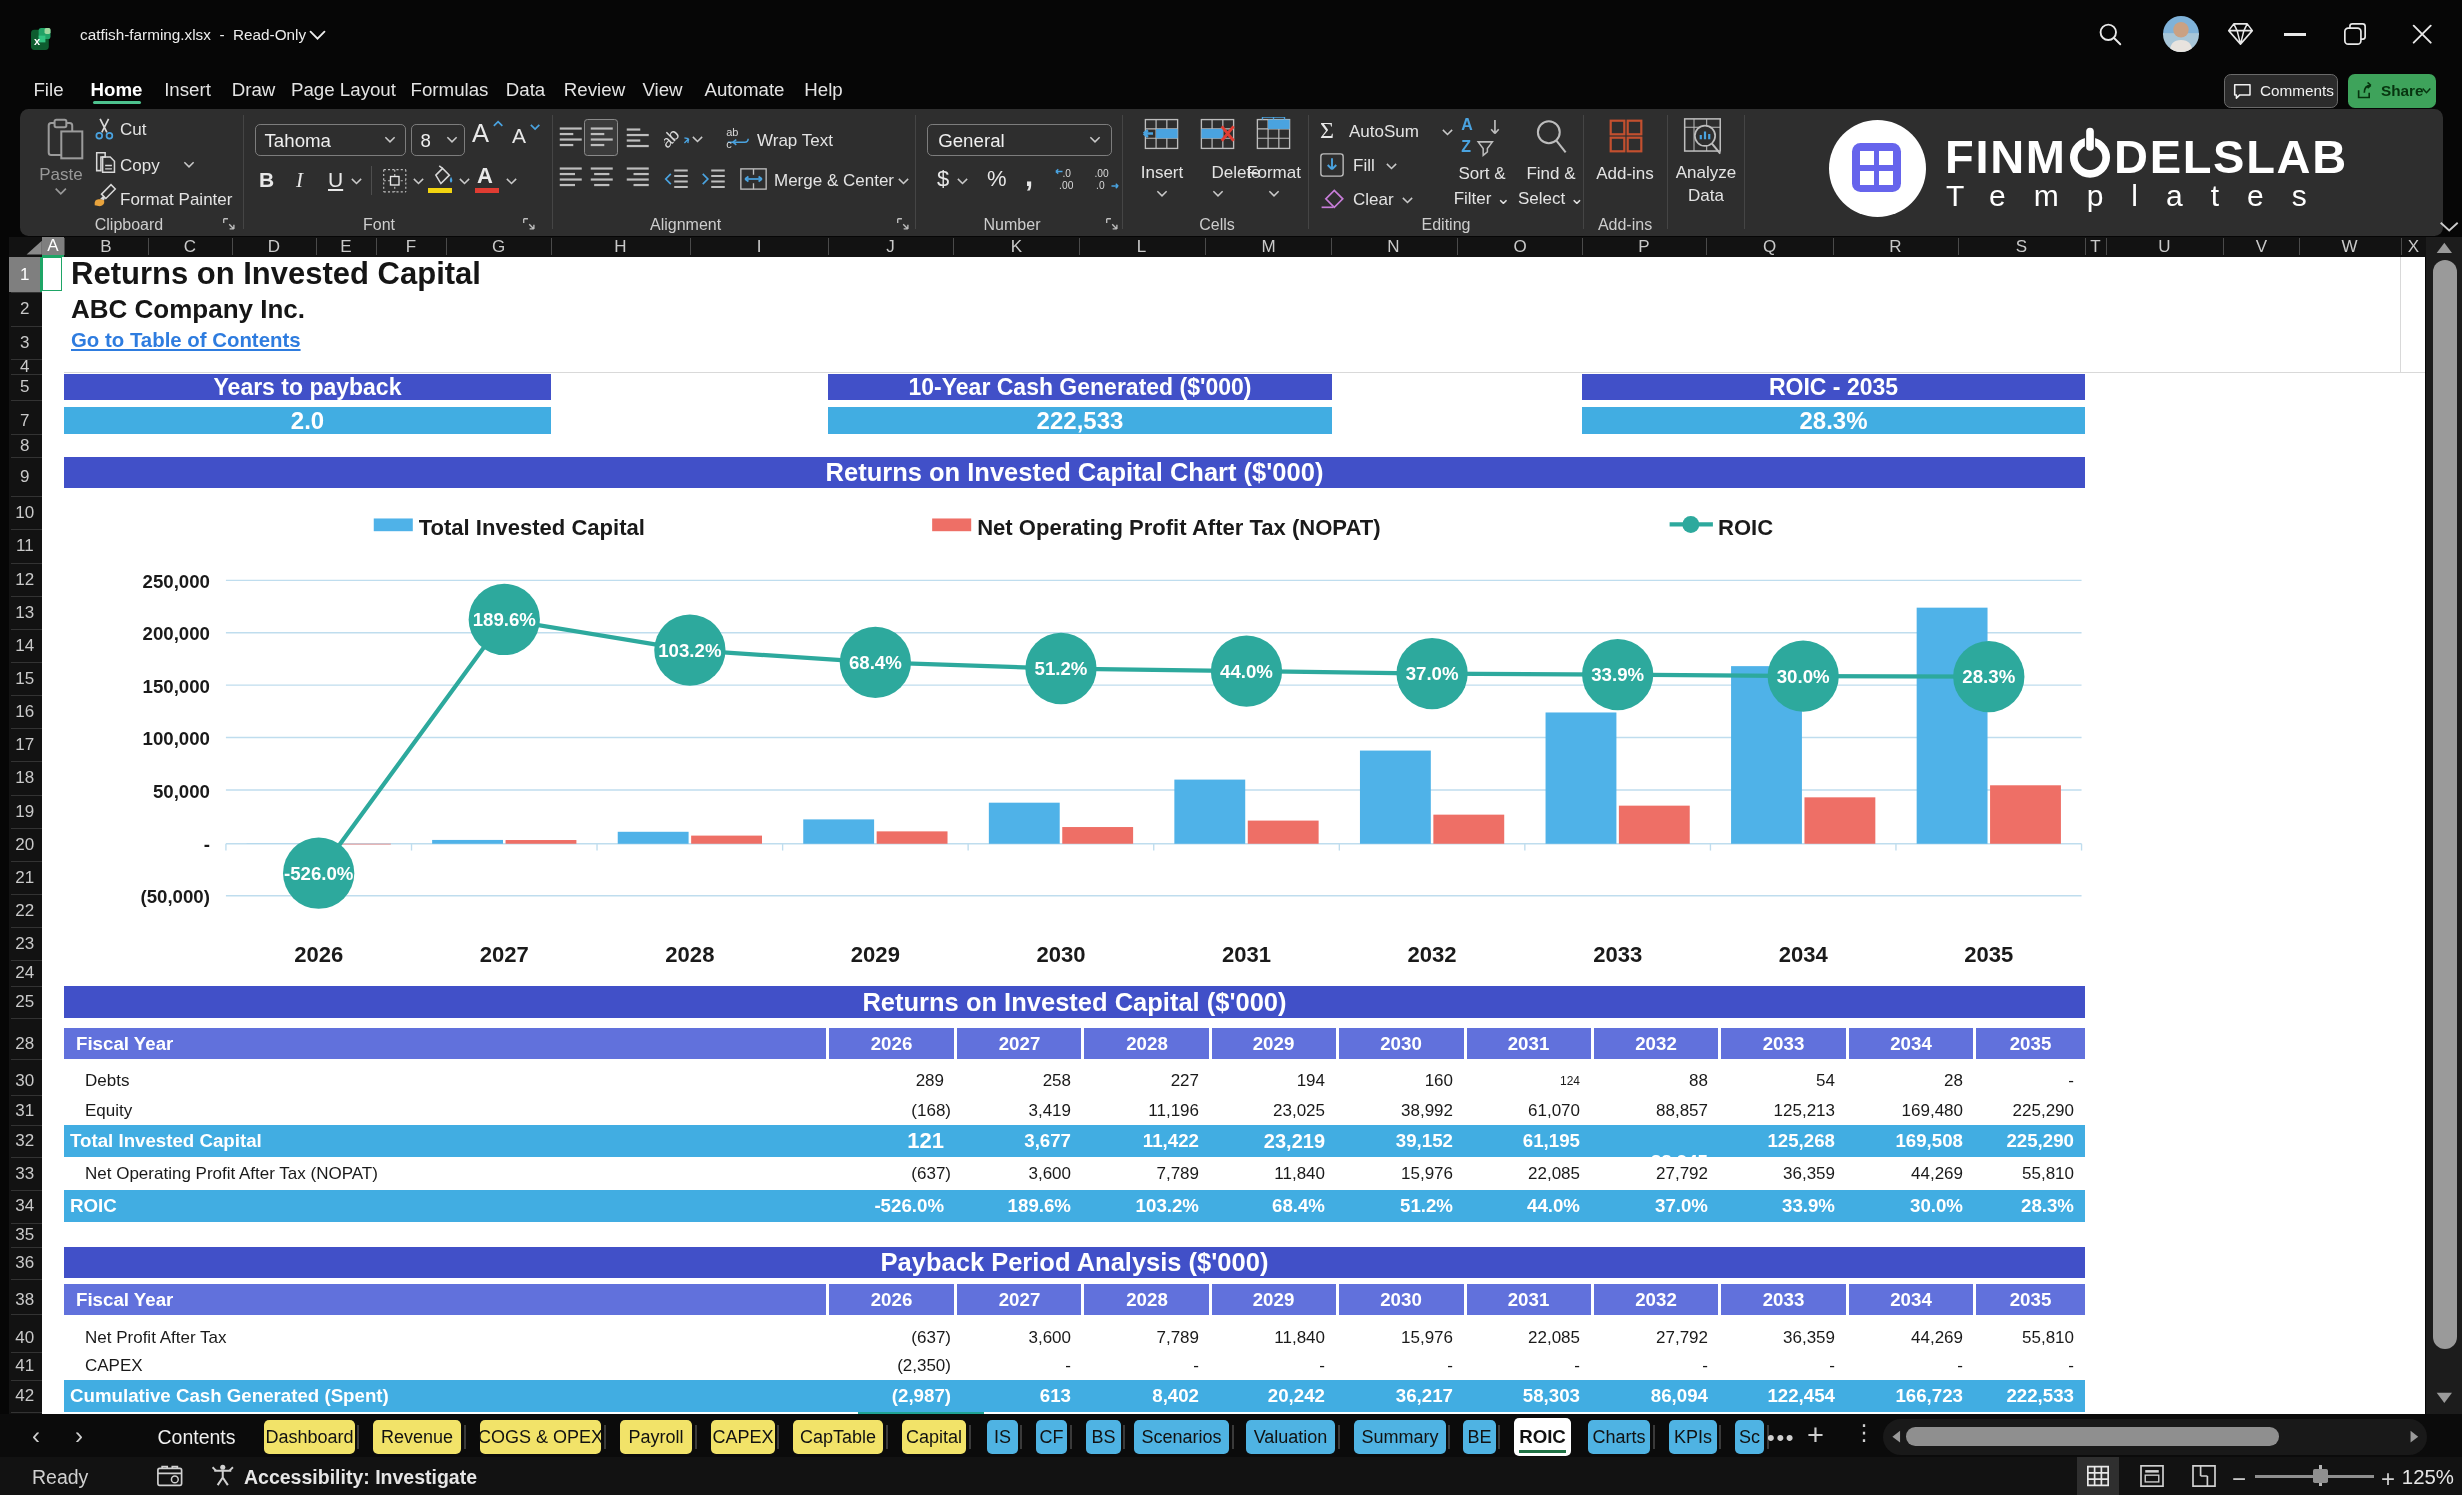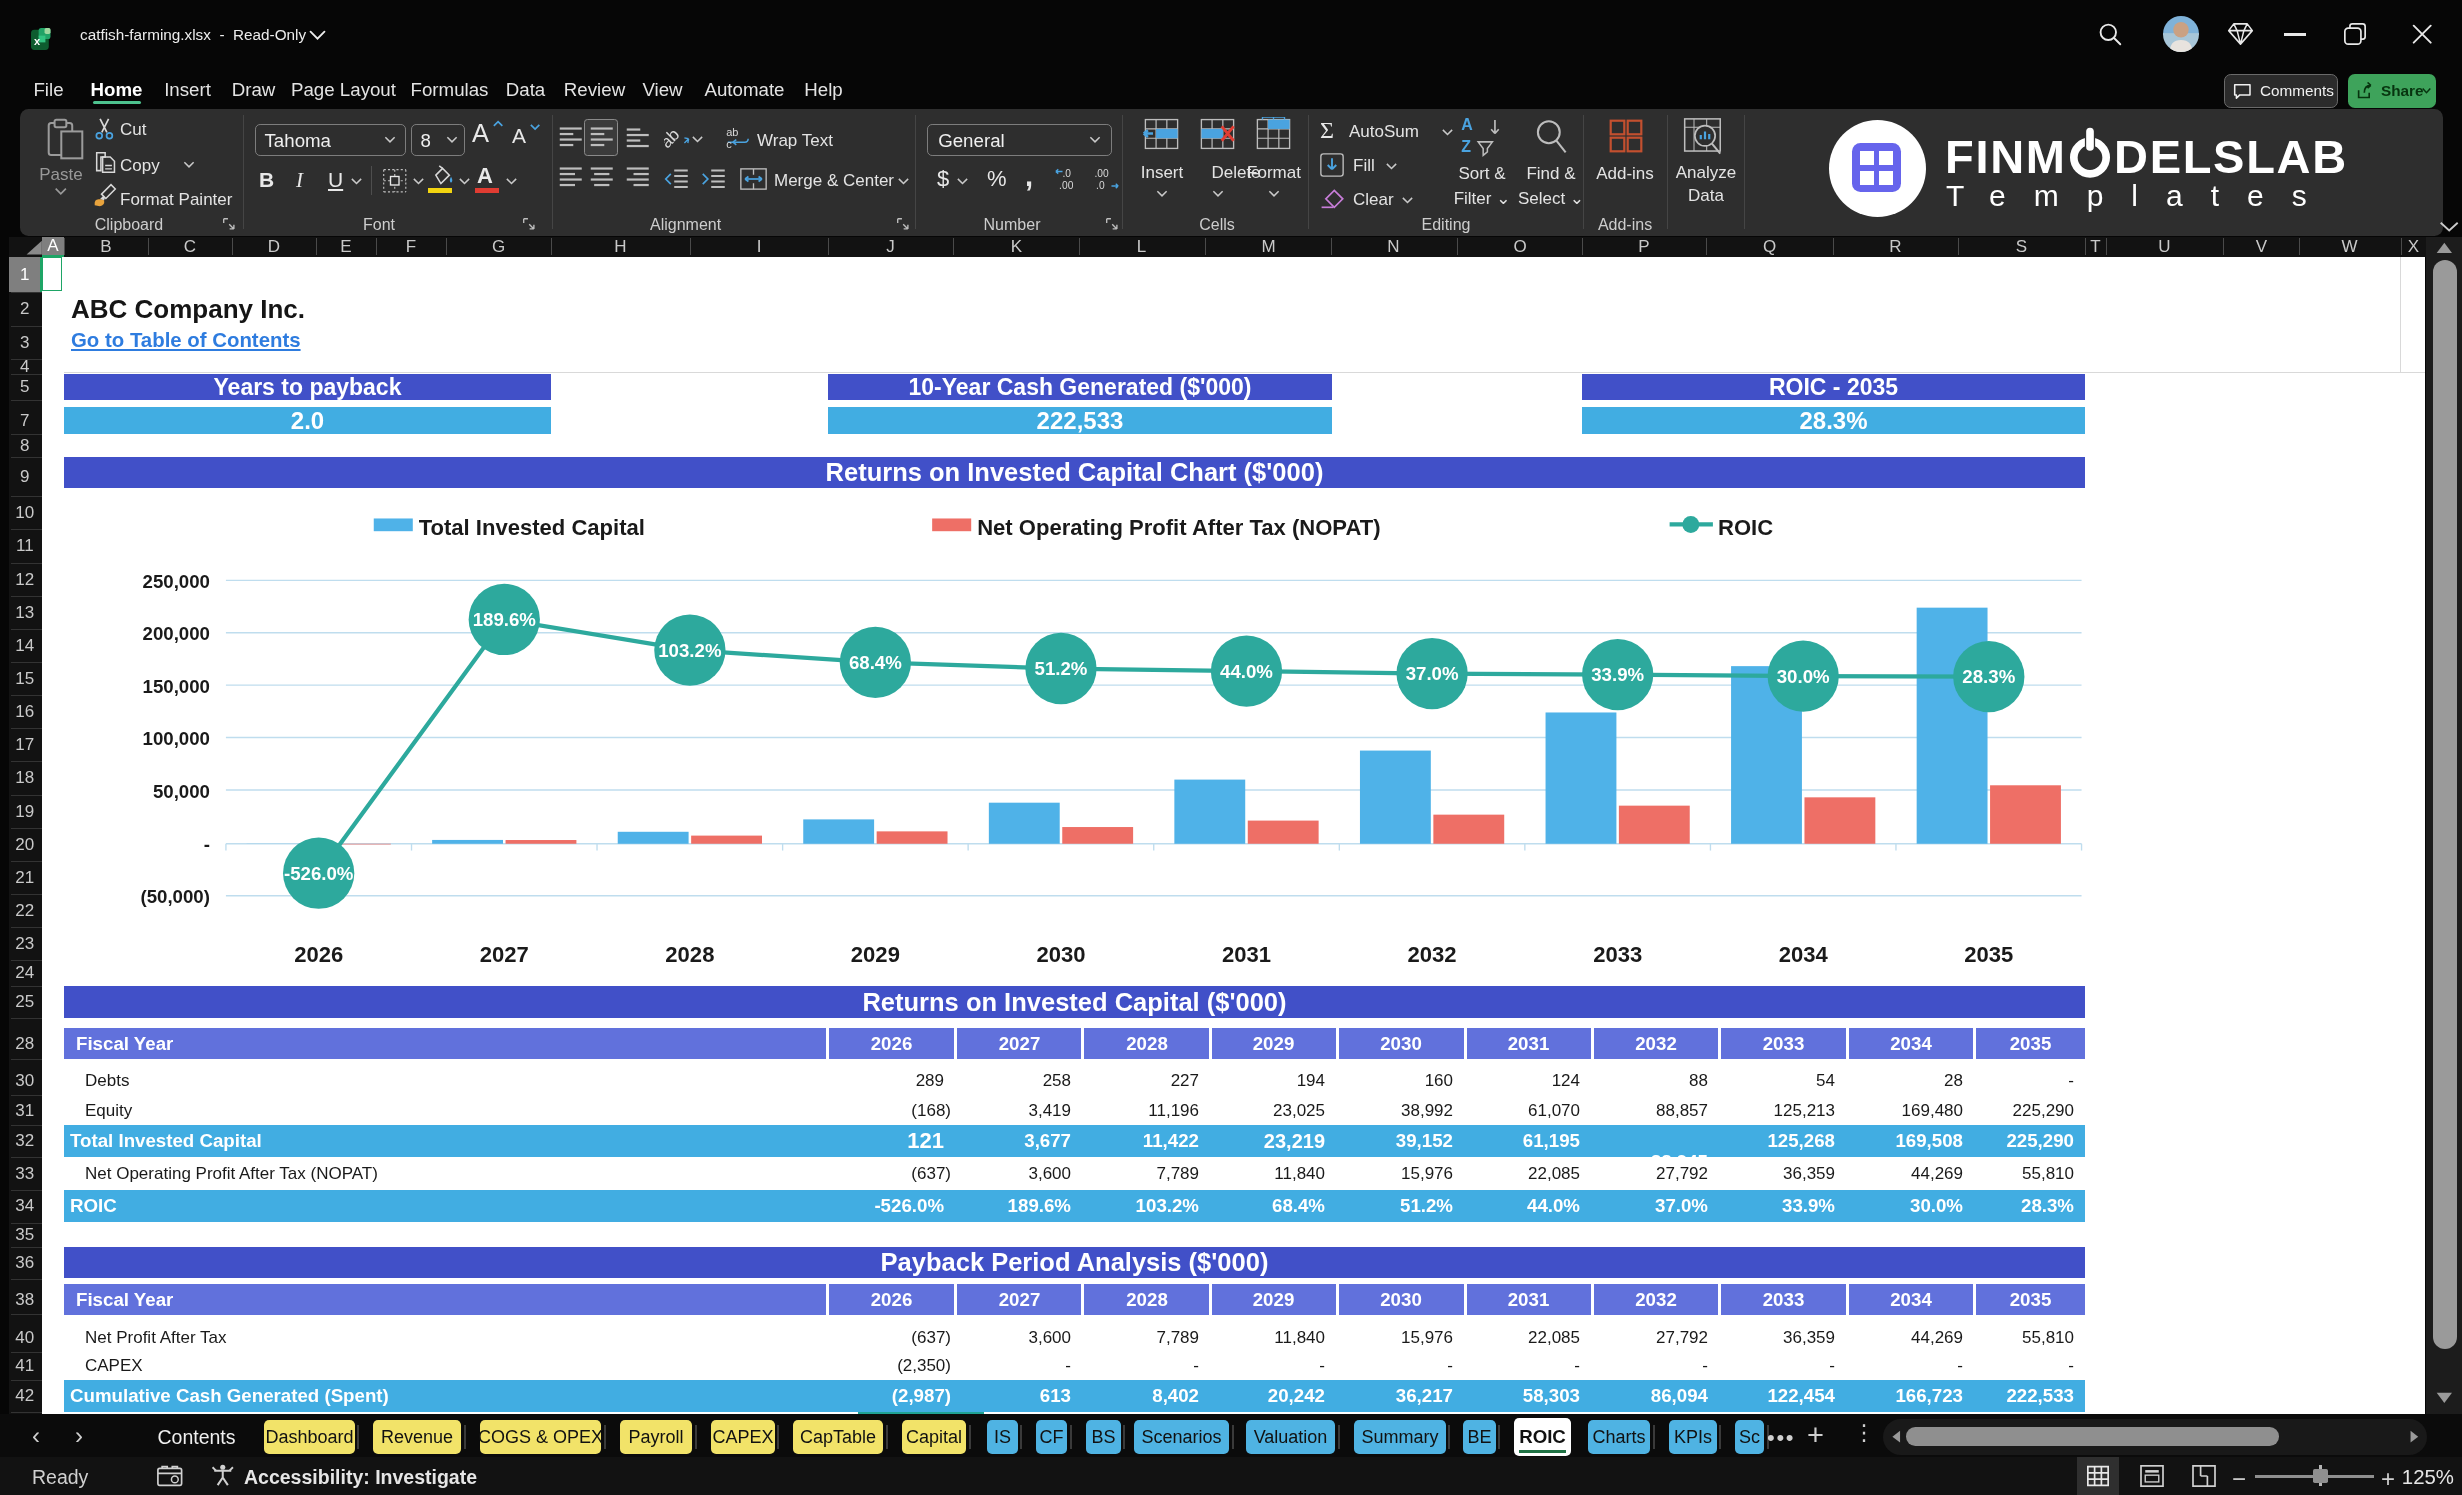--- a/index.html
+++ b/index.html
@@ -488,20 +488,21 @@
 <div class="a ct" style="left:9.3px;top:1323px;width:31px;height:29px;font-size:17px;color:#c9c9c9;">40</div>
 <div class="a" style="left:11px;top:1352px;width:31px;height:0.8px;background:#333;"></div>
 <div class="a ct" style="left:9.3px;top:1352px;width:31px;height:28px;font-size:17px;color:#c9c9c9;">41</div>
 <div class="a" style="left:11px;top:1380px;width:31px;height:0.8px;background:#333;"></div>
 <div class="a ct" style="left:9.3px;top:1380px;width:31px;height:32px;font-size:17px;color:#c9c9c9;">42</div>
 <div class="a" style="left:11px;top:1412px;width:31px;height:0.8px;background:#333;"></div>
 <div class="a" style="left:42px;top:257px;width:2383px;height:1157px;background:#fff;"></div>
 <div class="a" style="left:64px;top:372px;width:2361px;height:0.8px;background:#d9d9d9;"></div>
 <div class="a" style="left:2400px;top:257px;width:0.8px;height:115px;background:#d9d9d9;"></div>
 <div class="a" style="left:42px;top:257px;width:20.4px;height:34px;border:1.7px solid #1ea566;"></div>
+<div class="a" style="left:71px;top:256px;font-size:31px;font-weight:bold;color:#151515;">Returns on Invested Capital</div>
 <div class="a" style="left:71px;top:294px;font-size:26px;font-weight:bold;color:#151515;">ABC Company Inc.</div>
 <div class="a" style="left:71px;top:329px;font-size:20.4px;font-weight:bold;color:#2e7cdf;text-decoration:underline;">Go to Table of Contents</div>
 <div class="a ct" style="left:64px;top:374px;width:487px;height:26px;background:#4150c8;color:#fff;font-size:23px;font-weight:bold;">Years to payback</div>
 <div class="a ct" style="left:828px;top:374px;width:504px;height:26px;background:#4150c8;color:#fff;font-size:23px;font-weight:bold;">10-Year Cash Generated ($'000)</div>
 <div class="a ct" style="left:1582px;top:374px;width:503px;height:26px;background:#4150c8;color:#fff;font-size:23px;font-weight:bold;">ROIC - 2035</div>
 <div class="a ct" style="left:64px;top:407px;width:487px;height:27px;background:#41ade2;color:#fff;font-size:24px;font-weight:bold;">2.0</div>
 <div class="a ct" style="left:828px;top:407px;width:504px;height:27px;background:#41ade2;color:#fff;font-size:24px;font-weight:bold;">222,533</div>
 <div class="a ct" style="left:1582px;top:407px;width:503px;height:27px;background:#41ade2;color:#fff;font-size:24px;font-weight:bold;">28.3%</div>
 <div class="a ct" style="left:64px;top:457px;width:2021px;height:31px;background:#4150c8;color:#fff;font-size:25.5px;font-weight:bold;">Returns on Invested Capital Chart ($'000)</div>
 <svg class="a" style="left:64px;top:509px" width="2024" height="484" viewBox="0 0 2385 570">
@@ -611,21 +612,21 @@
 <div class="a ct" style="left:1847px;top:1028px;width:128px;height:31px;font-size:18.7px;font-weight:bold;color:#fff;">2034</div>
 <div class="a" style="left:1846px;top:1028px;width:2.5px;height:31px;background:#fff;"></div>
 <div class="a ct" style="left:1975px;top:1028px;width:111px;height:31px;font-size:18.7px;font-weight:bold;color:#fff;">2035</div>
 <div class="a" style="left:1973px;top:1028px;width:2.5px;height:31px;background:#fff;"></div>
 <div class="a" style="left:85px;top:1067px;height:28px;line-height:28px;font-size:17px;color:#1a1a1a;">Debts</div>
 <div class="a r" style="left:827px;top:1067px;width:117px;height:28px;line-height:28px;font-size:17px;font-weight:normal;color:#1a1a1a;">289</div>
 <div class="a r" style="left:956px;top:1067px;width:115px;height:28px;line-height:28px;font-size:17px;font-weight:normal;color:#1a1a1a;">258</div>
 <div class="a r" style="left:1083px;top:1067px;width:116px;height:28px;line-height:28px;font-size:17px;font-weight:normal;color:#1a1a1a;">227</div>
 <div class="a r" style="left:1210px;top:1067px;width:115px;height:28px;line-height:28px;font-size:17px;font-weight:normal;color:#1a1a1a;">194</div>
 <div class="a r" style="left:1337px;top:1067px;width:116px;height:28px;line-height:28px;font-size:17px;font-weight:normal;color:#1a1a1a;">160</div>
-<div class="a r" style="left:1465px;top:1067px;width:115px;height:28px;line-height:28px;font-size:17px;font-weight:normal;color:#1a1a1a;">124</div>
+<div class="a r" style="left:1465px;top:1067px;width:115px;height:28px;line-height:28px;font-size:12px;font-weight:normal;color:#1a1a1a;">124</div>
 <div class="a r" style="left:1592px;top:1067px;width:116px;height:28px;line-height:28px;font-size:17px;font-weight:normal;color:#1a1a1a;">88</div>
 <div class="a r" style="left:1720px;top:1067px;width:115px;height:28px;line-height:28px;font-size:17px;font-weight:normal;color:#1a1a1a;">54</div>
 <div class="a r" style="left:1847px;top:1067px;width:116px;height:28px;line-height:28px;font-size:17px;font-weight:normal;color:#1a1a1a;">28</div>
 <div class="a r" style="left:1975px;top:1067px;width:99px;height:28px;line-height:28px;font-size:17px;font-weight:normal;color:#1a1a1a;">-</div>
 <div class="a" style="left:85px;top:1095px;height:31px;line-height:31px;font-size:17px;color:#1a1a1a;">Equity</div>
 <div class="a r" style="left:827px;top:1095px;width:124px;height:31px;line-height:31px;font-size:17px;font-weight:normal;color:#1a1a1a;">(168)</div>
 <div class="a r" style="left:956px;top:1095px;width:115px;height:31px;line-height:31px;font-size:17px;font-weight:normal;color:#1a1a1a;">3,419</div>
 <div class="a r" style="left:1083px;top:1095px;width:116px;height:31px;line-height:31px;font-size:17px;font-weight:normal;color:#1a1a1a;">11,196</div>
 <div class="a r" style="left:1210px;top:1095px;width:115px;height:31px;line-height:31px;font-size:17px;font-weight:normal;color:#1a1a1a;">23,025</div>
 <div class="a r" style="left:1337px;top:1095px;width:116px;height:31px;line-height:31px;font-size:17px;font-weight:normal;color:#1a1a1a;">38,992</div>

